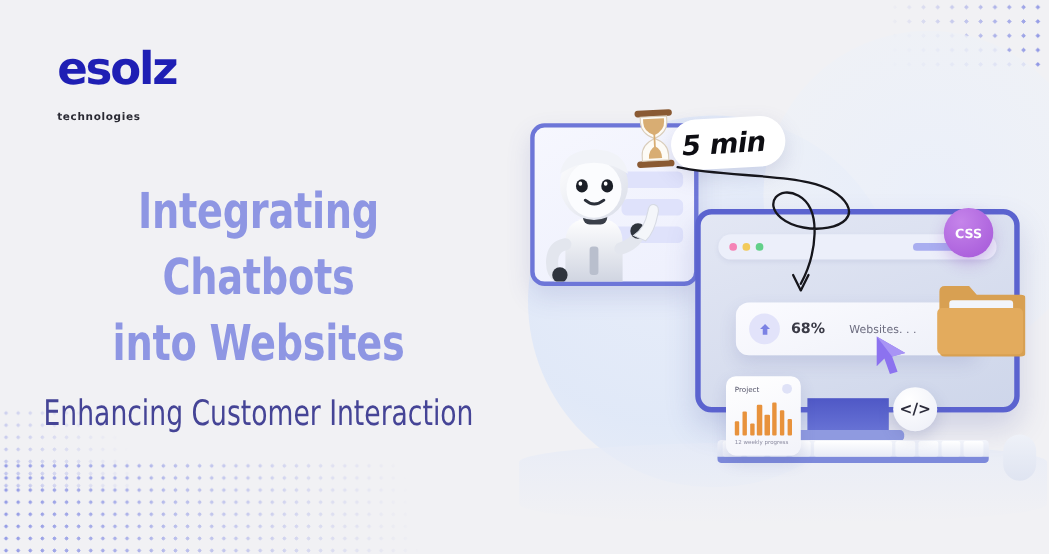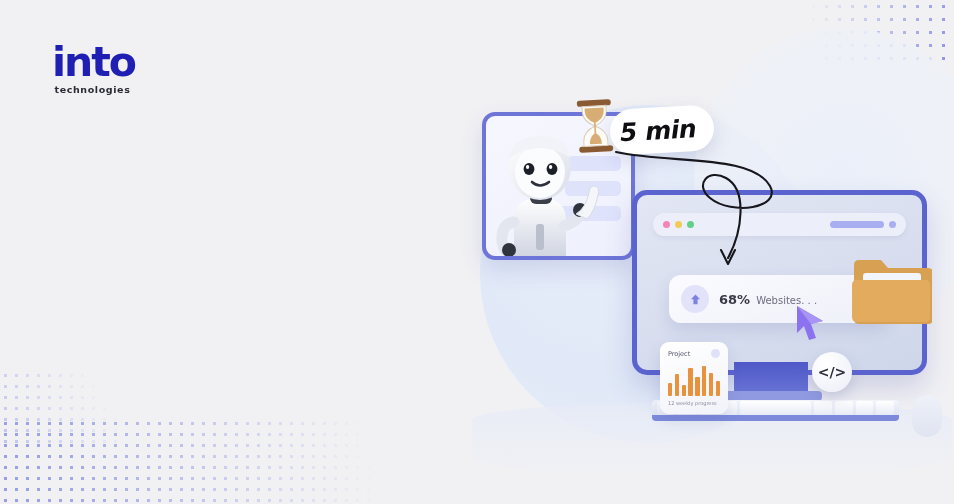--- a/index.html
+++ b/index.html
@@ -41,21 +41,21 @@
   
   .logo{position:absolute;left:52px;top:42px;}
   .logo-word{
     font-family:"DejaVu Sans", sans-serif;
     font-weight:700;font-size:41px;letter-spacing:-2px;
     color:#1f1fb4;line-height:1;
   }
   .logo-sub{
     font-family:"DejaVu Sans", sans-serif;
     font-weight:700;font-size:9.5px;letter-spacing:.6px;
-    color:#2a2a33;text-align:center;margin-top:1px;padding-right:2px;
+    color:#2a2a33;text-align:left;margin-top:18px;padding-right:2px;
   }
 
   
   .headline{position:absolute;left:0;top:162px;width:470px;text-align:center;}
   .h-line{
     font-family:"DejaVu Sans Condensed","Liberation Sans Narrow","Liberation Sans",sans-serif;
     font-weight:700;font-size:45px;line-height:1.33;
     color:#8e96e3;letter-spacing:-.3px;
     transform:scaleX(.86);transform-origin:center;
   }
@@ -157,21 +157,21 @@
     position:absolute;left:32px;top:80px;width:220px;height:48px;
     background:linear-gradient(160deg,#fbfbff 0%,#eef0f8 100%);
     border-radius:12px;box-shadow:0 7px 15px rgba(85,95,160,.16);
     display:flex;align-items:center;padding:0 12px;box-sizing:border-box;gap:10px;
   }
   .up-ic{
     width:28px;height:28px;border-radius:50%;background:#e2e3fa;
     display:flex;align-items:center;justify-content:center;flex:0 0 auto;
   }
   .up-body{flex:1;}
-  .up-top{display:flex;align-items:baseline;gap:6px;}
+  .up-top{display:flex;align-items:baseline;gap:22px;}
   .up-pct{font-family:"DejaVu Sans",sans-serif;font-weight:700;font-size:13px;color:#3a3a46;}
   .up-label{font-family:"DejaVu Sans",sans-serif;font-size:10px;color:#6d6d80;}
   .up-track{margin-top:5px;height:6px;border-radius:4px;background:#d9dae2;overflow:hidden;}
   .up-fill{height:100%;background:#9ba0ee;border-radius:4px;}
 
   
   .project-card{
     position:absolute;left:198px;top:342px;width:68px;height:72px;
     background:linear-gradient(160deg,#ffffff 0%,#f2f3fa 100%);
     border-radius:9px;box-shadow:0 6px 14px rgba(85,95,160,.16);
@@ -218,24 +218,29 @@
 </head>
 <body>
 
 <div class="stage">
 
   <div class="dots dots-tr"></div>
   <div class="dots dots-bl"></div>
   <div class="dots dots-bl2"></div>
 
   <div class="logo">
-    <div class="logo-word">into</div>
+    <div class="logo-word">esolz</div>
     <div class="logo-sub">technologies</div>
   </div>
 
+  <div class="headline">
+    <div class="h-line">Integrating Chatbots</div>
+    <div class="h-line">into Websites</div>
+    <div class="sub-line">Enhancing Customer Interaction</div>
+  </div>
 
   <div class="illus">
 
     <div class="backdrop-circle"></div>
     <div class="backdrop-circle2"></div>
     <div class="floor"></div>
 
     <div class="video-panel">
       <div class="vp-bar b1"></div>
       <div class="vp-bar b2"></div>
@@ -361,18 +366,21 @@
       <path d="M4 10 q0-5 5-5 h22 l7 8 h40 q5 0 5 5 v46 q0 5-5 5 H9 q-5 0-5-5 z" fill="#d8a052"></path>
       <rect x="13" y="18" width="58" height="34" rx="3" fill="#f2f5fb"></rect>
       <path d="M2 30 q0-5 5-5 h68 q5 0 5 5 v32 q0 5-5 5 H7 q-5 0-5-5 z" fill="#e3ab5d"></path>
     </svg>
 
     <svg class="cursor" viewBox="0 0 36 40">
       <path d="M5 4 L31 19 L19 22 L24 36 L17 38 L12 24 L5 31 Z" fill="#8c72ef"></path>
       <path d="M5 4 L31 19 L19 22 Z" fill="#a894f5"></path>
     </svg>
 
+    <div class="badge badge-css">
+      <span>CSS</span>
+    </div>
     <div class="badge badge-code">
       <span>&lt;/&gt;</span>
     </div>
 
   </div>
 </div>
 
 </body></html>

